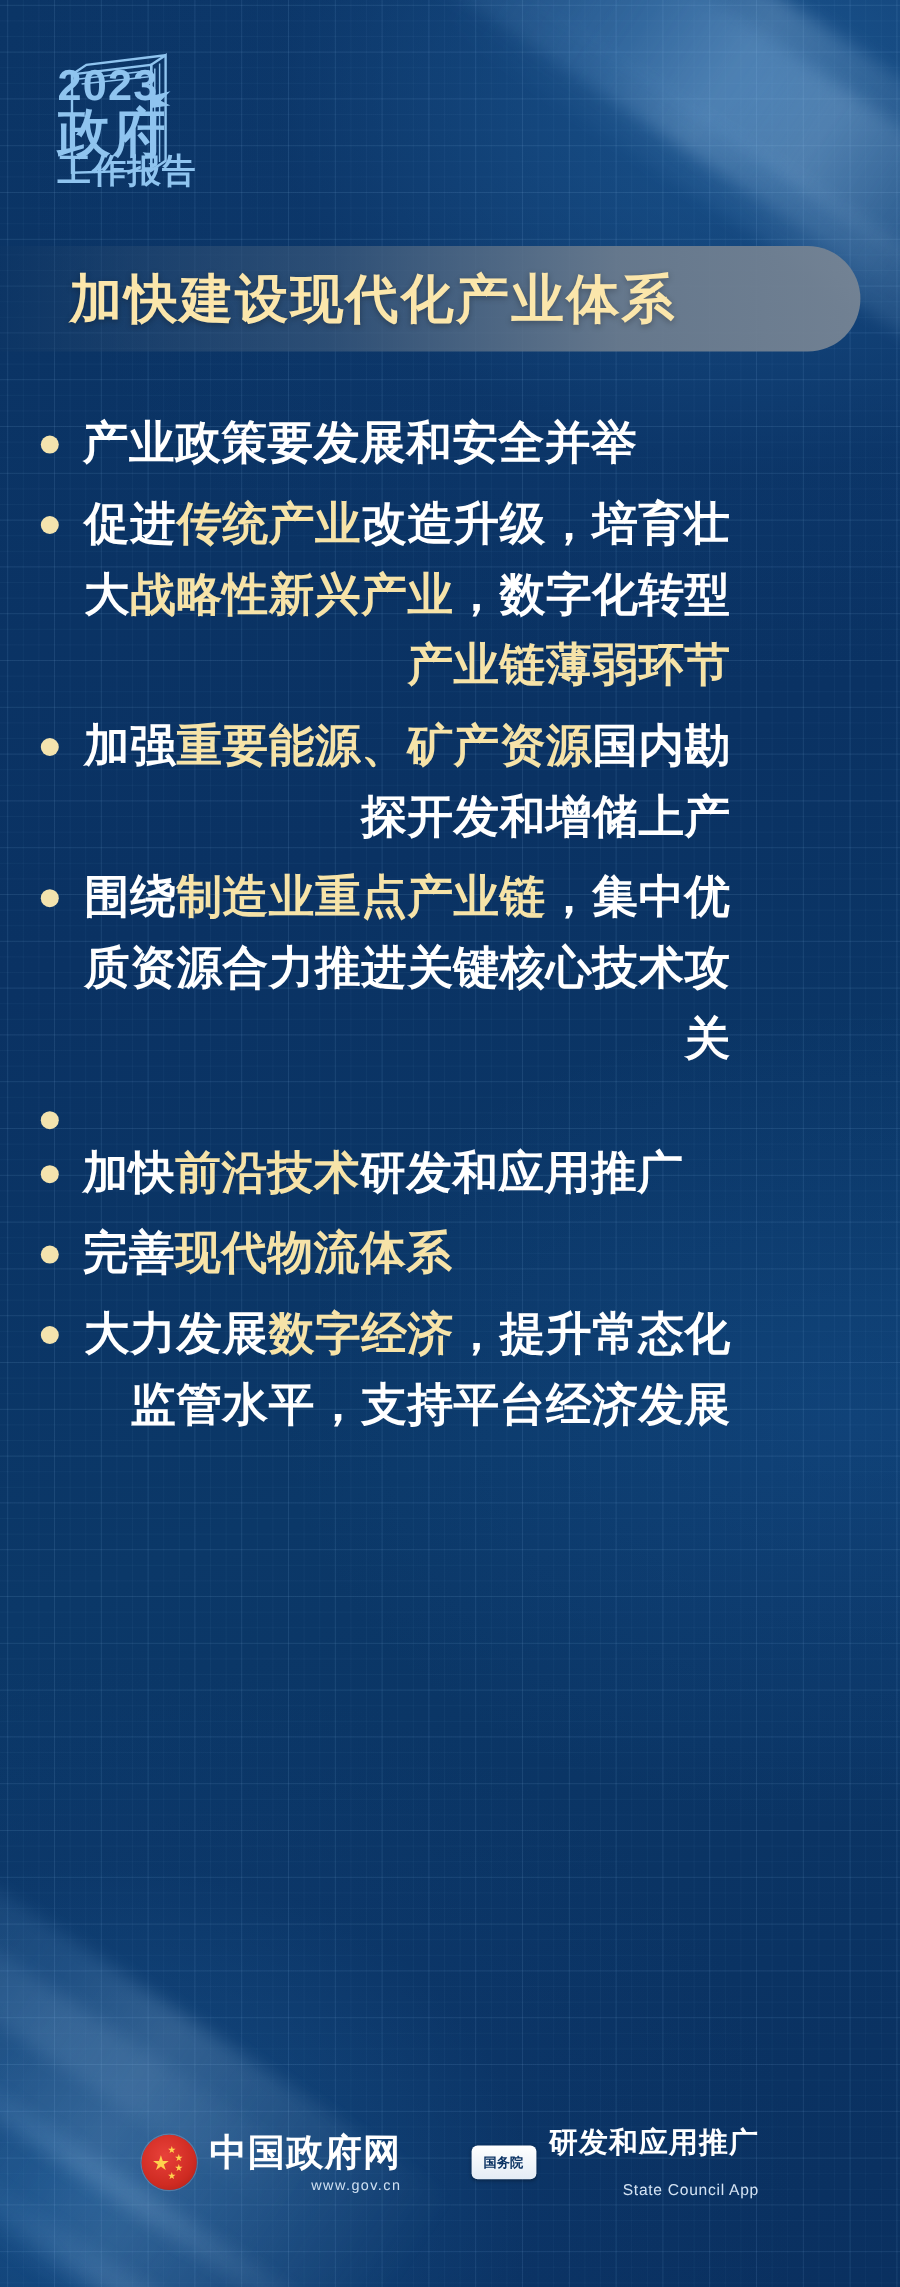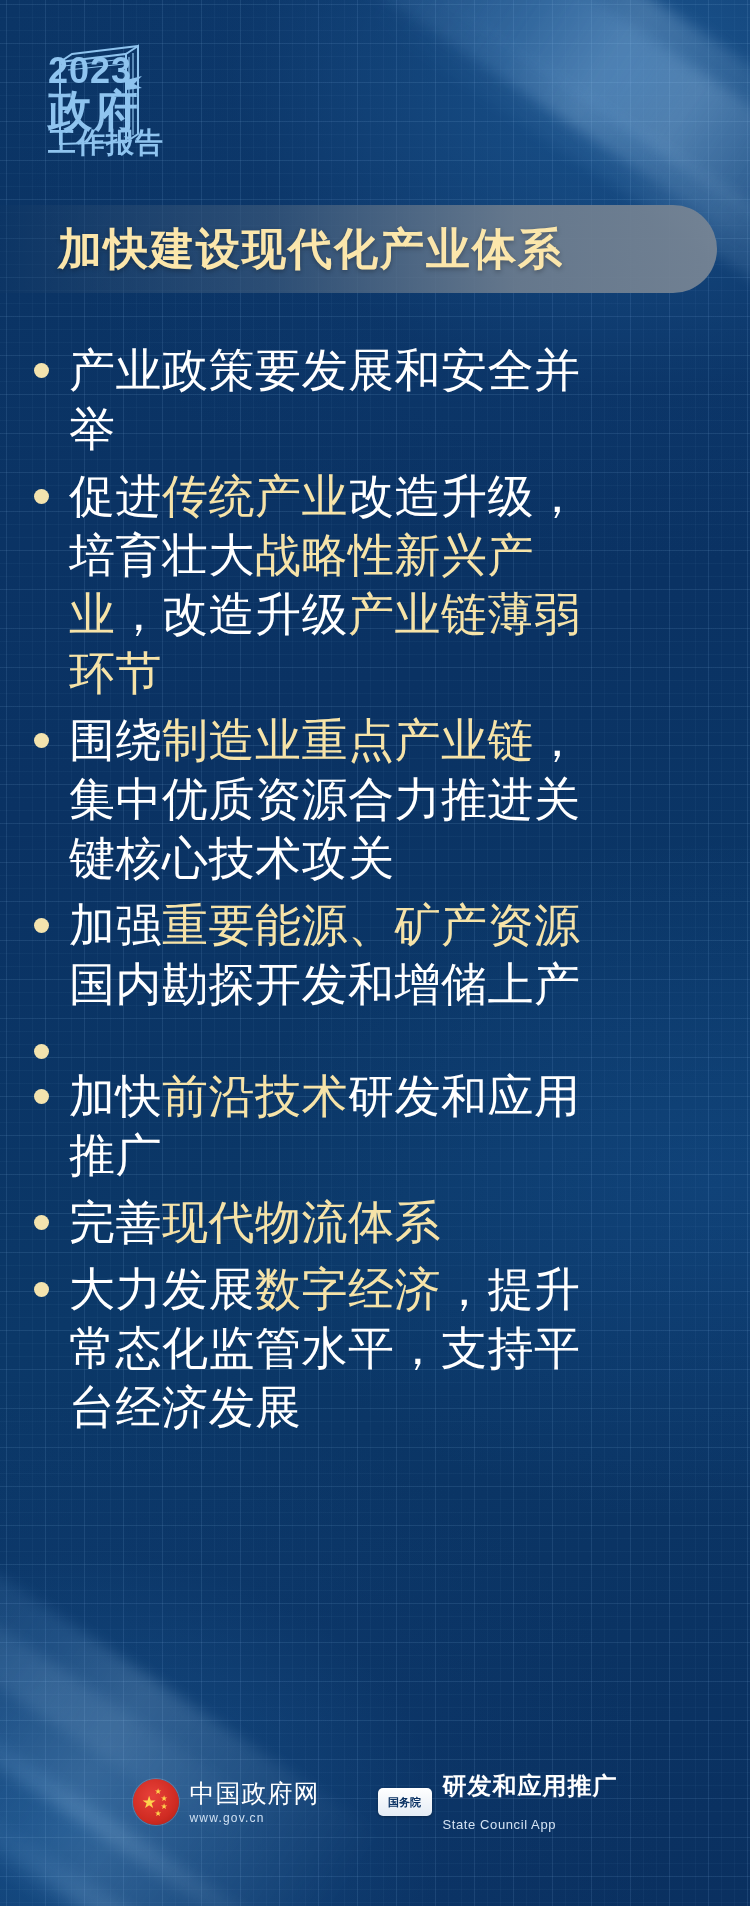--- a/index.html
+++ b/index.html
@@ -9,20 +9,21 @@
     height: 1906px;
     overflow: hidden;
     font-family: "Liberation Sans", "DejaVu Sans", sans-serif;
   }
   #poster {
     position: relative;
     width: 750px;
     height: 1906px;
     background: #0a3263;
     overflow: hidden;
+    text-align: right;
   }
   
   .bg-base {
     position: absolute; inset: 0;
     background:
       radial-gradient(ellipse 900px 700px at 85% 4%, rgba(40,110,175,0.55) 0%, rgba(20,70,130,0.15) 45%, rgba(10,50,99,0) 70%),
       radial-gradient(ellipse 820px 620px at 10% 96%, rgba(35,105,170,0.50) 0%, rgba(18,65,125,0.14) 45%, rgba(10,50,99,0) 72%),
       radial-gradient(ellipse 700px 500px at 95% 62%, rgba(28,92,160,0.30) 0%, rgba(10,50,99,0) 68%),
       linear-gradient(160deg, #0b3566 0%, #0a3263 38%, #0b3868 62%, #0a3060 100%);
   }
@@ -98,24 +99,24 @@
   }
   .dot {
     flex: 0 0 auto;
     width: 15px; height: 15px;
     border-radius: 50%;
     background: #f3e3ae;
     margin-top: 22px;
     margin-right: 20px;
   }
   .btext {
-    font-size: 46px;
+    font-size: 38px;
     line-height: 59px;
     color: #ffffff;
-    font-weight: normal;
+    font-weight: bold;
     letter-spacing: 0.5px;
     max-width: 540px;
   }
   .hl { color: #f6e3a8; }
 
   
   .footer {
     position: absolute;
     left: 0; bottom: 74px;
     width: 750px;
@@ -136,21 +137,21 @@
     position: absolute;
     color: #ffd24d;
     font-size: 15px;
     line-height: 1;
   }
   .emblem .s0 { left: 9px;  top: 15px; font-size: 17px; }
   .emblem .s1 { left: 22px; top: 9px;  font-size: 8px; }
   .emblem .s2 { left: 28px; top: 16px; font-size: 8px; }
   .emblem .s3 { left: 28px; top: 24px; font-size: 8px; }
   .emblem .s4 { left: 22px; top: 31px; font-size: 8px; }
-  .f-cn { font-size: 25px; font-weight: normal; color: #ffffff; line-height: 1.1; letter-spacing: 1px; }
+  .f-cn { font-size: 31px; font-weight: bold; color: #ffffff; line-height: 1.1; letter-spacing: 1px; }
   .f-en { font-size: 12px; color: #cfe0f2; letter-spacing: 1.2px; margin-top: 3px; }
   .sc-badge {
     width: 54px; height: 28px;
     border-radius: 5px;
     background: linear-gradient(180deg, #ffffff 0%, #e4ecf5 100%);
     display: flex; align-items: center; justify-content: center;
     box-shadow: 0 1px 3px rgba(0,0,0,0.3);
   }
   .sc-badge span { font-size: 11px; color: #0a3263; font-weight: bold; letter-spacing: 0; }
   .f-cn2 { font-size: 24px; font-weight: bold; color: #ffffff; line-height: 1.1; letter-spacing: 1px; }
@@ -194,29 +195,29 @@
     <div class="banner-title">加快建设现代化产业体系</div>
   </div>
 
   <div class="list" id="bullet-list">
       <div class="bullet-item">
         <span class="dot"></span>
         <div class="btext"><span>产业政策要发展和安全并举</span></div>
       </div>
       <div class="bullet-item">
         <span class="dot"></span>
-        <div class="btext"><span>促进</span><span class="hl">传统产业</span><span>改造升级，培育壮大</span><span class="hl">战略性新兴产业</span><span>，改造升级</span><span class="hl">产业链薄弱环节</span></div>
+        <div class="btext"><span>促进</span><span class="hl">传统产业</span><span>改造升级，培育壮大</span><span class="hl">战略性新兴产业</span><span>，数字化转型</span><span class="hl">产业链薄弱环节</span></div>
+      </div>
+      <div class="bullet-item">
+        <span class="dot"></span>
+        <div class="btext"><span>加强</span><span class="hl">重要能源、矿产资源</span><span>国内勘探开发和增储上产</span></div>
       </div>
       <div class="bullet-item">
         <span class="dot"></span>
         <div class="btext"><span>围绕</span><span class="hl">制造业重点产业链</span><span>，集中优质资源合力推进关键核心技术攻关</span></div>
-      </div>
-      <div class="bullet-item">
-        <span class="dot"></span>
-        <div class="btext"><span>加强</span><span class="hl">重要能源、矿产资源</span><span>国内勘探开发和增储上产</span></div>
       </div>
       <div class="bullet-item">
         <span class="dot"></span>
       </div>
       <div class="bullet-item">
         <span class="dot"></span>
         <div class="btext"><span>加快</span><span class="hl">前沿技术</span><span>研发和应用推广</span></div>
       </div>
       <div class="bullet-item">
         <span class="dot"></span>

